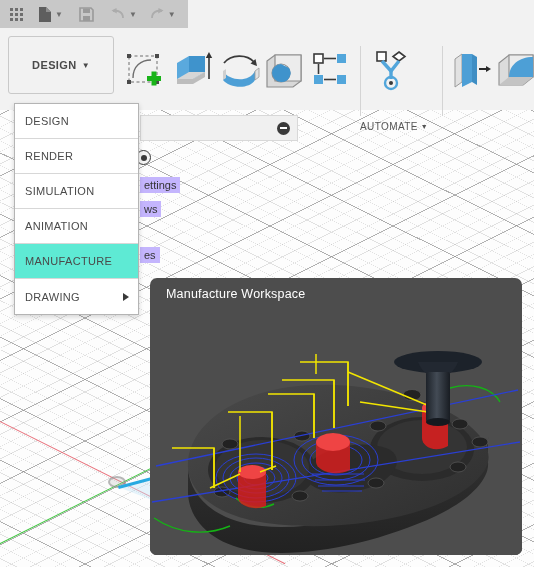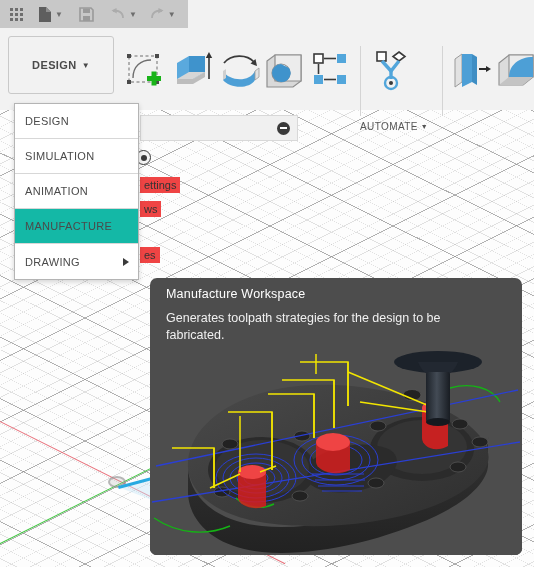--- a/index.html
+++ b/index.html
@@ -75,21 +75,21 @@
     position: absolute; left: 140px; top: 115px; width: 158px; height: 26px;
     background: #f0f0f0; border: 1px solid #d8d8d8;
     display: flex; align-items: center; justify-content: flex-end; padding-right: 7px;
   }
   .collapse-dot {
     width: 13px; height: 13px; border-radius: 50%; background: #3a3a3a;
     display: flex; align-items: center; justify-content: center;
   }
   .collapse-dot i { display: block; width: 7px; height: 1.6px; background: #fff; }
   .tree-item {
-    position: absolute; font-size: 11px; color: #333; background: #ef4444;
+    position: absolute; font-size: 11px; color: #333; background: #c4b5fd;
     padding: 2px 4px; white-space: nowrap; overflow: hidden;
   }
   .tree-eye {
     position: absolute; width: 15px; height: 15px; border-radius: 50%;
     border: 1.6px solid #3a3a3a; background: #f4f4f4;
     display: flex; align-items: center; justify-content: center;
   }
   .tree-eye i { width: 6px; height: 6px; border-radius: 50%; background: #3a3a3a; }
 
   
@@ -97,21 +97,21 @@
     position: absolute; left: 14px; top: 103px; width: 125px;
     background: #ffffff; border: 1px solid #b4b4b4; z-index: 40;
     box-shadow: 0 2px 5px rgba(0,0,0,.17);
   }
   .mi {
     position: relative; height: 35px; display: flex; align-items: center;
     padding: 0 10px; font-size: 11px; color: #4a4a4a; letter-spacing: .3px;
     border-bottom: 1px solid #d7d7d7; cursor: default; white-space: nowrap;
   }
   .mi:last-child { border-bottom: none; }
-  .mi.sel { background: #14b8a6; }
+  .mi.sel { background: #5eead4; }
   .mi .sub-arrow {
     position: absolute; right: 9px; top: 50%; transform: translateY(-50%);
     width: 0; height: 0; border-left: 6px solid #3a3a3a;
     border-top: 4.5px solid transparent; border-bottom: 4.5px solid transparent;
   }
 
   
   #tooltip {
     position: absolute; left: 150px; top: 278px; width: 372px; height: 277px;
     background: #4d4d4d; border-radius: 7px; z-index: 30; overflow: hidden;
@@ -341,37 +341,39 @@
   </div>
   <div class="tree-item" style="left:140px; top:247px;">
     <span>es</span>
   </div>
 
   <div id="ws-menu">
     <div class="mi">
       <span>DESIGN</span>
     </div>
     <div class="mi">
+      <span>RENDER</span>
+    </div>
+    <div class="mi">
       <span>SIMULATION</span>
     </div>
     <div class="mi">
       <span>ANIMATION</span>
     </div>
     <div class="mi sel">
       <span>MANUFACTURE</span>
     </div>
     <div class="mi">
       <span>DRAWING</span>
       <span class="sub-arrow"></span>
     </div>
   </div>
 
   <div id="tooltip">
     <div id="tt-title">Manufacture Workspace</div>
-    <div id="tt-desc">Generates toolpath strategies for the design to be fabricated.</div>
 
     <div id="tt-img">
       <svg width="372" height="205" viewBox="0 0 372 205">
         <defs>
           <linearGradient id="bodyTop" x1="0" y1="0" x2="1" y2="1">
             <stop offset="0" stop-color="#4a4a4a"></stop>
               <stop offset=".5" stop-color="#3c3c3c"></stop>
               <stop offset="1" stop-color="#2e2e2e"></stop>
           </linearGradient>
           <linearGradient id="bodySide" x1="0" y1="0" x2="0" y2="1">

